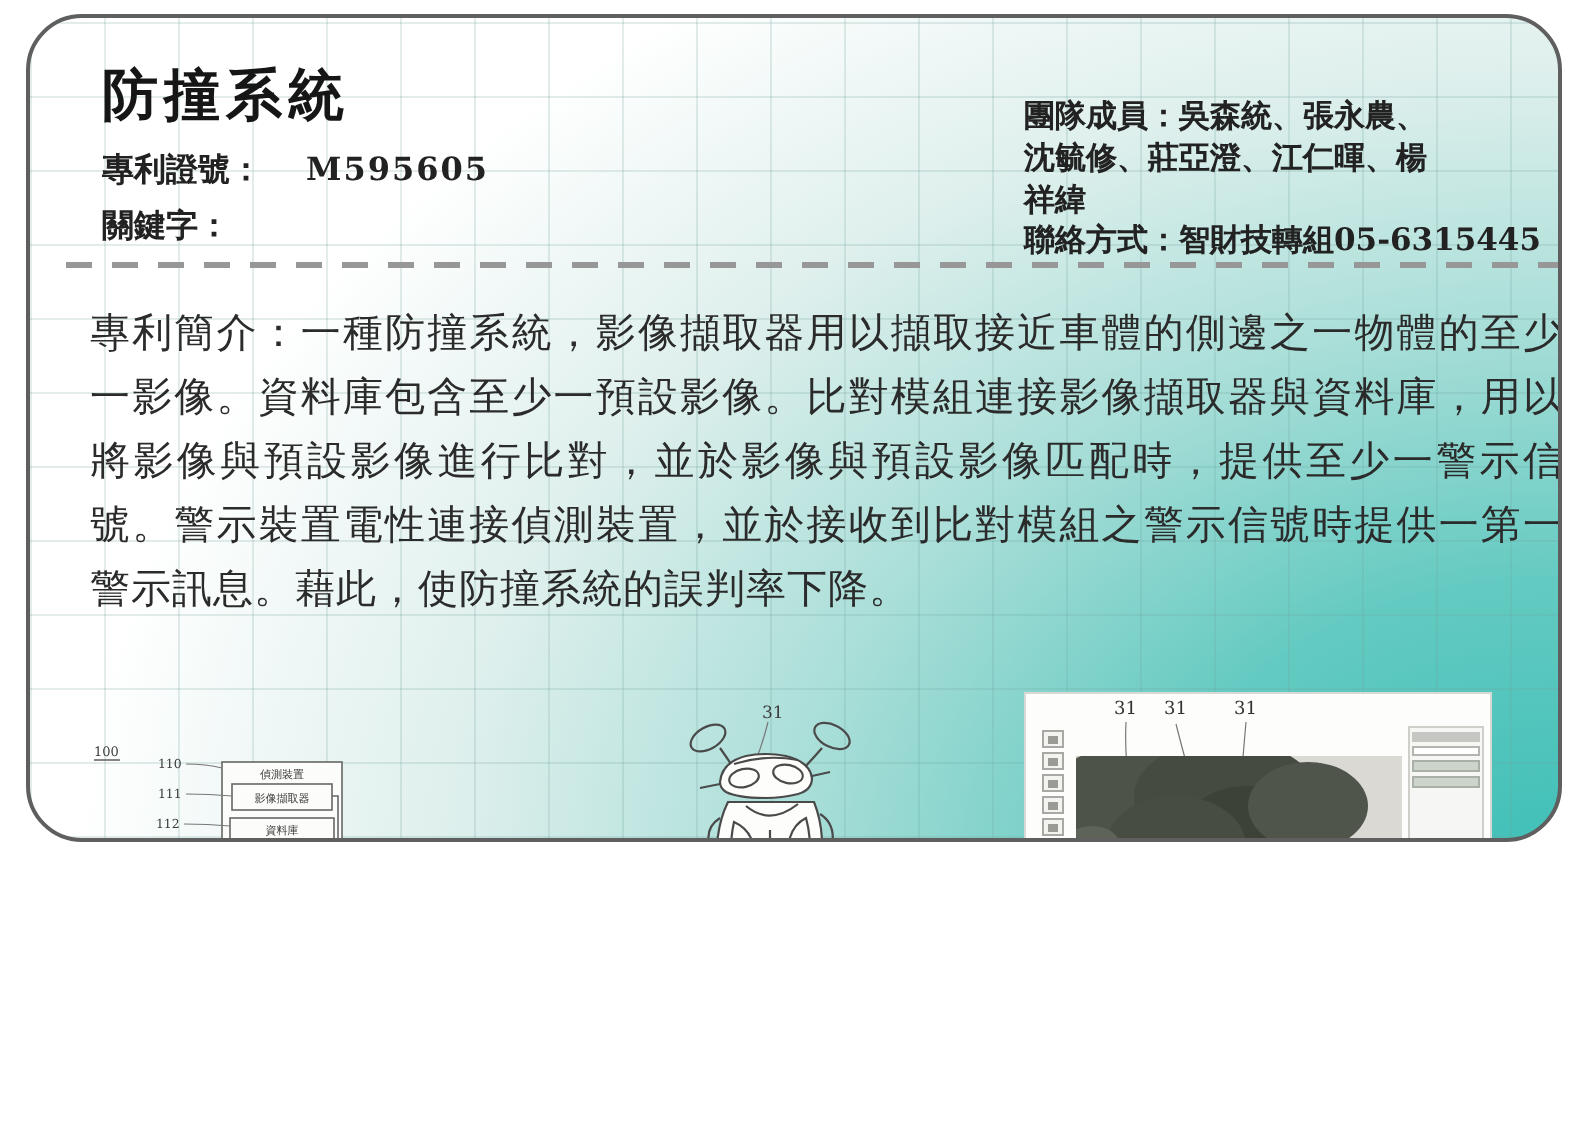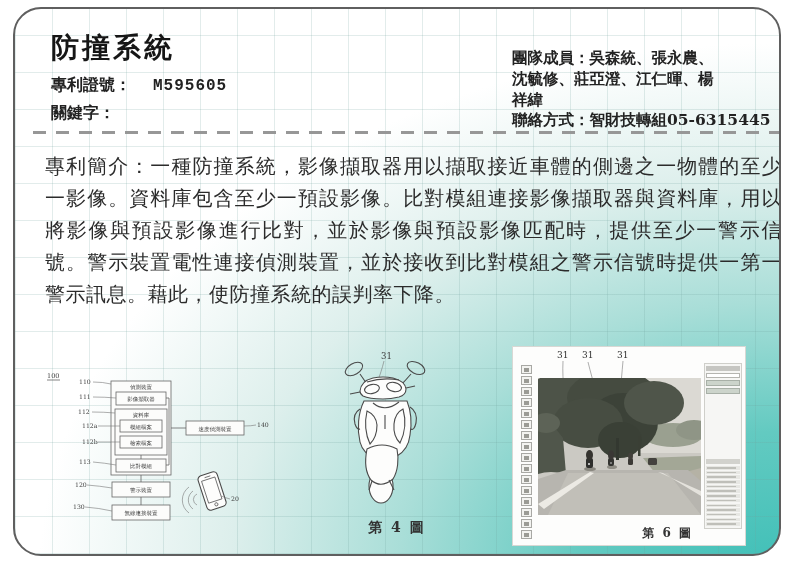--- a/index.html
+++ b/index.html
@@ -1,27 +1,27 @@
 <!DOCTYPE html>
 <html><head>
 <meta charset="utf-8">
 <style>
   * { margin:0; padding:0; box-sizing:border-box; }
   html,body { width:794px; height:563px; background:#fff; font-family:"DejaVu Serif","Liberation Serif",serif; }
   #card {
-    position:absolute; left:13px; top:7px; width:768px; height:549px;
+    position:absolute; left:13px; top:7px; width:768px; height:414px;
     border:2.5px solid #5f5f5f; border-radius:28px; overflow:hidden;
     background:
       repeating-linear-gradient(90deg, rgba(110,160,155,.20) 0 1px, transparent 1px 37px),
       repeating-linear-gradient(0deg, rgba(110,160,155,.20) 0 1px, transparent 1px 37px),
       radial-gradient(ellipse 1000px 720px at 100% 104%, #3ebfb7 0%, #63cac1 20%, #a9ded8 38%, #ddefec 55%, #ffffff 74%);
   }
   .abs { position:absolute; }
   .hdr-title { left:36px; top:20px; font-size:28px; font-weight:bold; color:#161616; letter-spacing:3px; }
-  .hdr-row { left:36px; font-size:16px; font-weight:bold; color:#222;font-family:Liberation Mono, monospace; }
+  .hdr-row { left:36px; font-size:16px; font-weight:bold; color:#222; }
   .hdr-num { margin-left:22px; letter-spacing:1px; }
   .team-block { left:497px; top:38px; width:285px; font-size:15.5px; font-weight:bold; color:#222; line-height:21px; }
   .contact-line { left:497px; top:101px; width:285px; font-size:15.5px; font-weight:bold; color:#222; white-space:nowrap; }
   .dash-divider { left:18px; top:122px; width:748px; height:3px;
     background:repeating-linear-gradient(90deg,#979797 0 13px, transparent 13px 23px); }
   .abstract { left:30px; top:141px; width:737px; font-size:20px; color:#2b2b2b;
     line-height:32px; text-align:justify; letter-spacing:0.5px; }
   .fig-caption { font-size:13px; color:#333; text-align:center; font-weight:bold; letter-spacing:2px; }
   svg text { font-family:"DejaVu Serif","Liberation Serif",serif; fill:#3c3c3c; }
   .fbox { fill:#fcfcfb; stroke:#666; stroke-width:0.8; }

